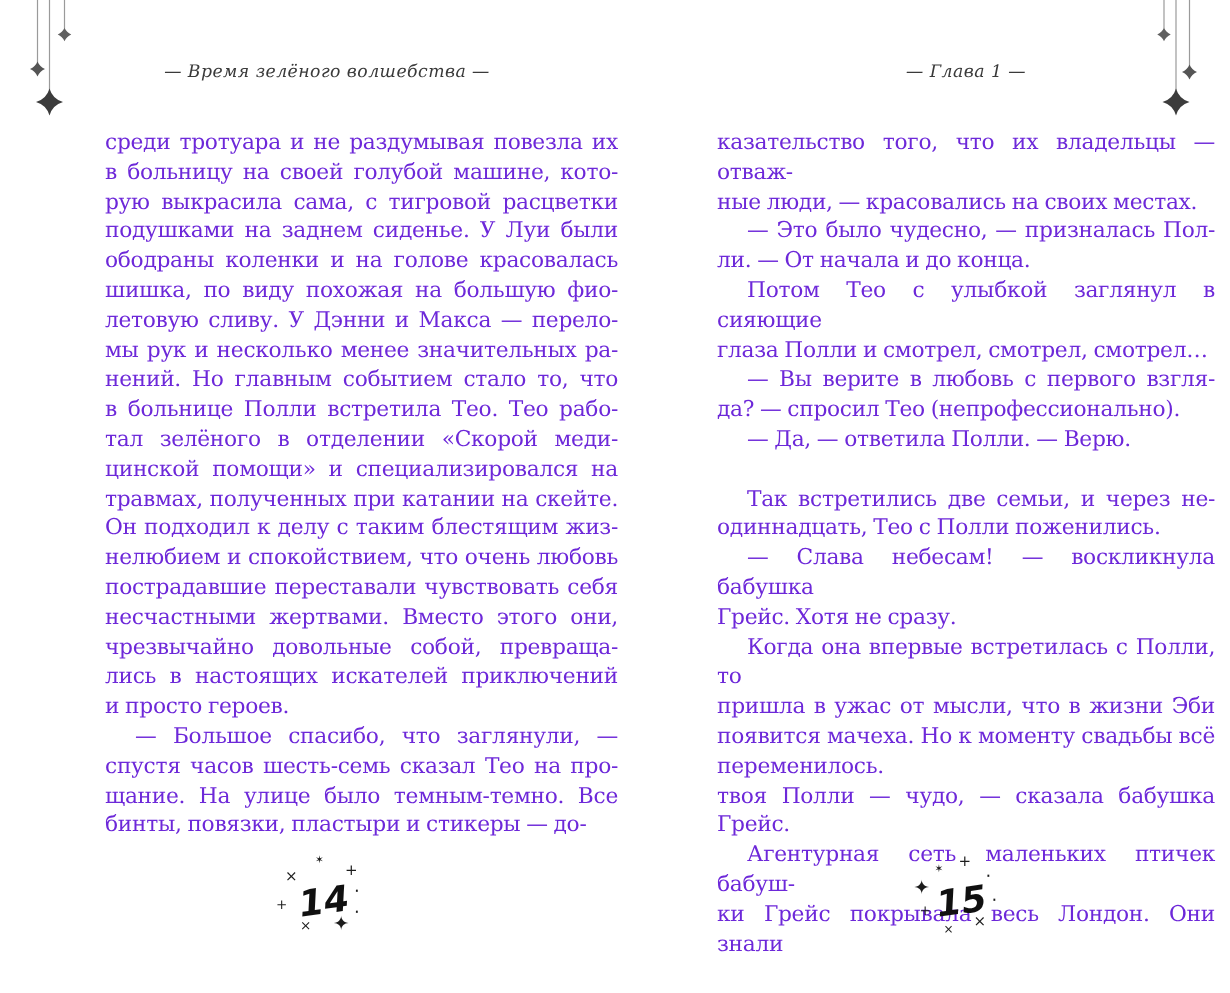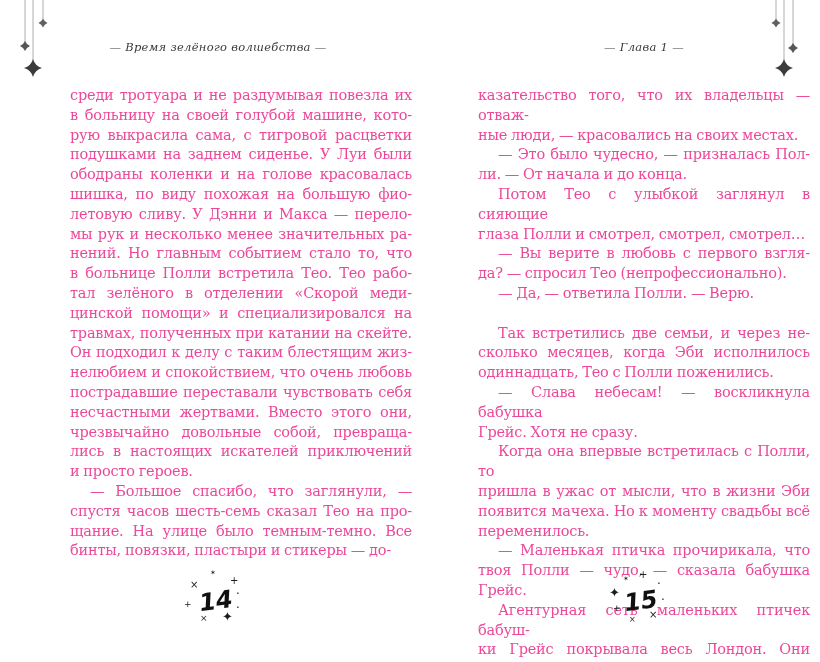--- a/index.html
+++ b/index.html
@@ -21,21 +21,21 @@
     font-size: 11.5px;
     color: #3a3a3a;
     letter-spacing: 0.3px;
   }
   .page-left .running-header { padding-right: 46px; box-sizing: border-box; }
 
   .body-text {
     position: absolute; top: 86px; left: 0; width: 100%;
     font-size: 14.5px;
     line-height: 19.8px;
-    color: #ec4899;
+    color: #6d28d9;
     letter-spacing: -0.2px;
     word-spacing: -0.5px;
   }
   .line { text-align: justify; text-align-last: justify; }
   .line.last { text-align-last: left; }
   .line.first { text-indent: 20px; }
   .scene-break { height: 19.8px; }
 
   .corner-deco { position: absolute; top: 0; }
   .corner-deco.left-deco  { left: 0; }
@@ -136,35 +136,33 @@
       <div>
         <div class="line first">— Вы верите в любовь с первого взгля-</div>
         <div class="line last">да? — спросил Тео (непрофессионально).</div>
       </div>
       <div>
         <div class="line last first">— Да, — ответила Полли. — Верю.</div>
       </div>
       <div class="scene-break"></div>
       <div>
         <div class="line first">Так встретились две семьи, и через не-</div>
-        <div class="line">сколько месяцев, когда Эби исполнилось</div>
         <div class="line last">одиннадцать, Тео с Полли поженились.</div>
       </div>
       <div>
         <div class="line first">— Слава небесам! — воскликнула бабушка</div>
         <div class="line last">Грейс. Хотя не сразу.</div>
       </div>
       <div>
         <div class="line first">Когда она впервые встретилась с Полли, то</div>
         <div class="line">пришла в ужас от мысли, что в жизни Эби</div>
         <div class="line">появится мачеха. Но к моменту свадьбы всё</div>
         <div class="line last">переменилось.</div>
       </div>
       <div>
-        <div class="line first">— Маленькая птичка прочирикала, что</div>
         <div class="line last">твоя Полли — чудо, — сказала бабушка Грейс.</div>
       </div>
       <div>
         <div class="line first">Агентурная сеть маленьких птичек бабуш-</div>
         <div class="line">ки Грейс покрывала весь Лондон. Они знали</div>
       </div>
     </div>
   <div class="pagenum-block pn-right">
     <span class="pagenum">15</span>
     <span></span>

